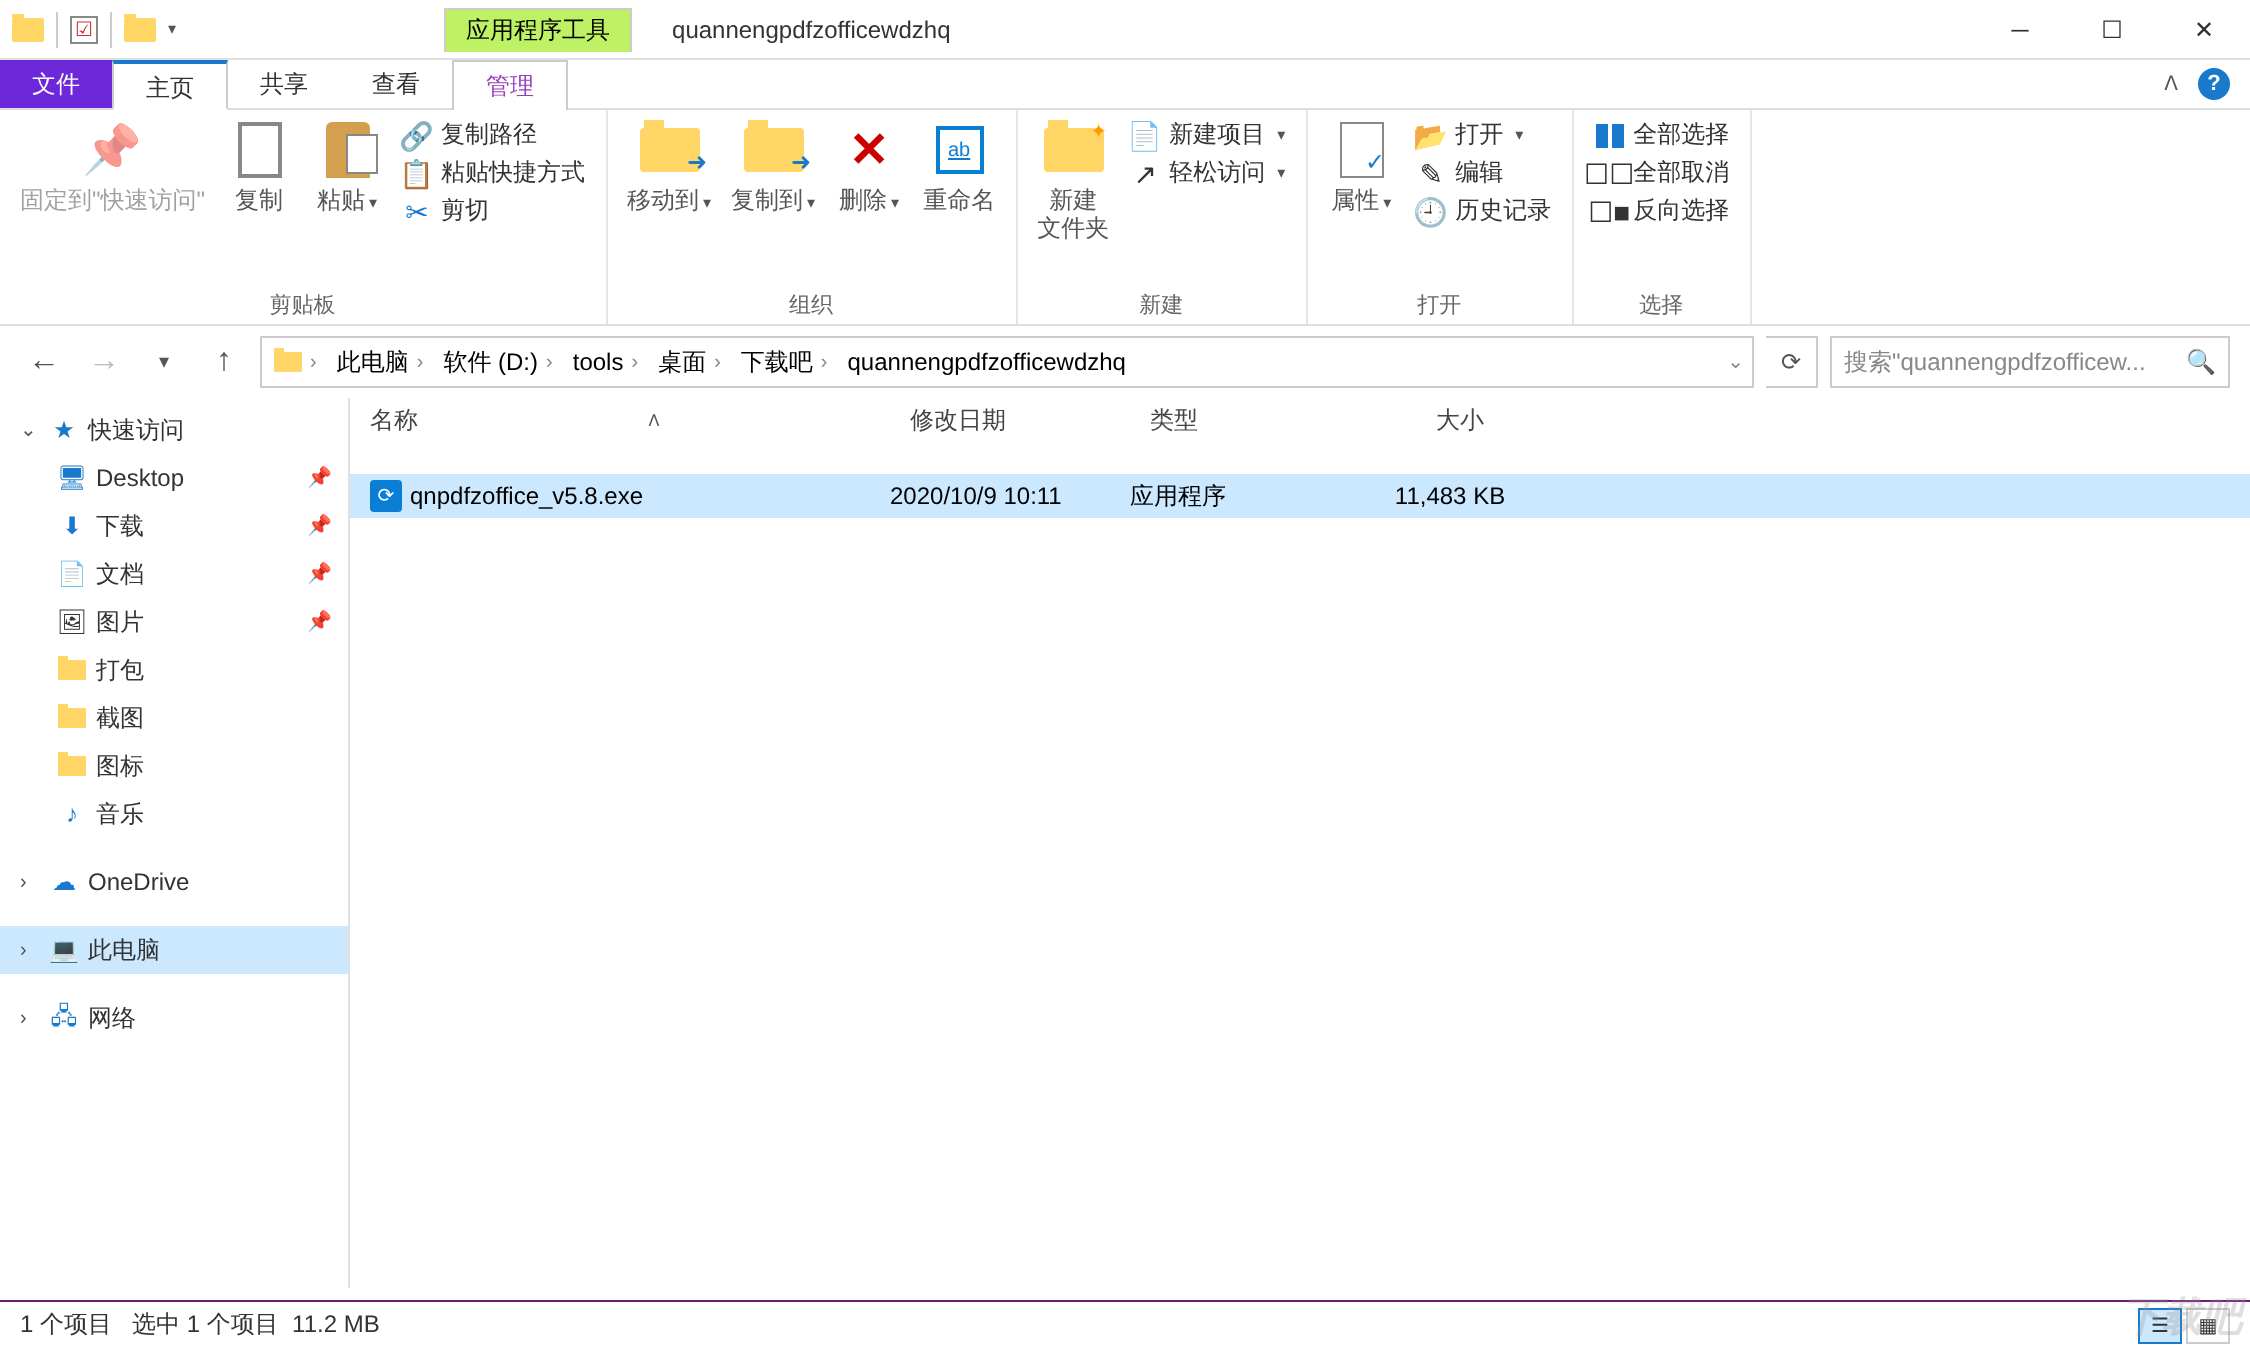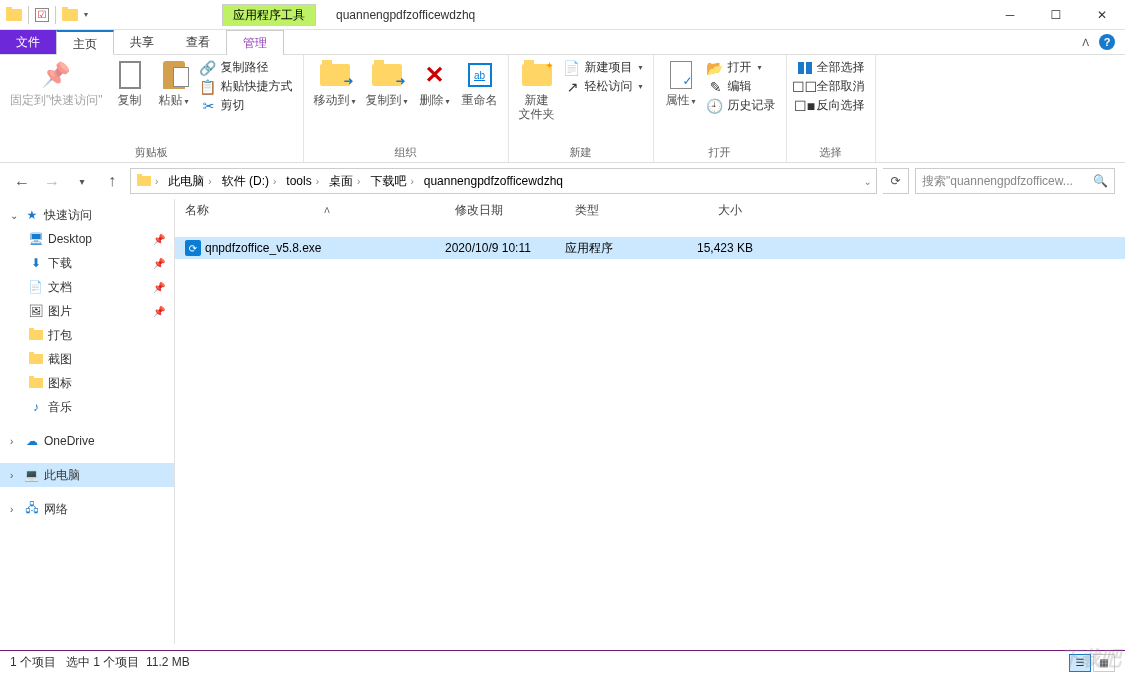--- a/index.html
+++ b/index.html
@@ -396,21 +396,21 @@
       <div class="col-size">大小</div>
     </div>
     <div class="file-row">
       <div class="col-name">
           <span style="width:6px"></span>
           <span class="exe-icon">⟳</span>
           <span>qnpdfzoffice_v5.8.exe</span>
         </div>
       <div class="col-date">2020/10/9 10:11</div>
       <div class="col-type">应用程序</div>
-      <div class="col-size">15,423 KB</div>
+      <div class="col-size">11,483 KB</div>
     </div>
   </div>
 </div>
 
 <div class="statusbar">
   <span>1 个项目</span>
   <span><span>选中 1 个项目</span>&nbsp;&nbsp;<span>11.2 MB</span></span>
   <div class="views">
     <div class="view-btn active">☰</div>
     <div class="view-btn">▦</div>

